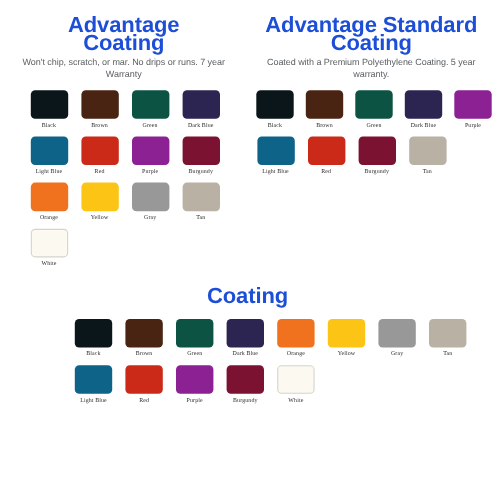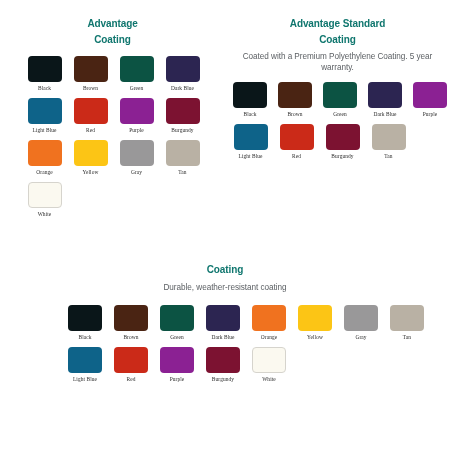--- a/index.html
+++ b/index.html
@@ -35,23 +35,23 @@
     top: 16px;
     width: 225px;
   }
   #section-powder {
     left: 0px;
     top: 262px;
     width: 450px;
   }
   .sec-title {
     text-align: center;
-    font-size: 10px;
+    font-size: 20px;
     font-weight: bold;
-    color: #0f766e;
+    color: #1d4ed8;
     line-height: 15.5px;
     letter-spacing: -0.1px;
     margin: 0 auto;
     padding: 0;
     width: 200px;
   }
   #section-powder .sec-title {
     width: 260px;
   }
   .sec-sub {
@@ -119,20 +119,21 @@
 </head>
 <body>
 
 <div class="page">
 
   <div class="section" id="section-advantage">
     <div class="sec-title">
       <div>Advantage</div>
       <div>Coating</div>
     </div>
+    <div class="sec-sub">Won't chip, scratch, or mar.  No drips or runs.  7 year Warranty</div>
     <div class="rows">
         <div class="row">
           <div class="swatch-cell">
             <div class="chip" style="background: rgb(10, 22, 25);"></div>
             <div class="swatch-label">Black</div>
           </div>
           <div class="swatch-cell">
             <div class="chip" style="background: rgb(74, 36, 19);"></div>
             <div class="swatch-label">Brown</div>
           </div>
@@ -237,21 +238,20 @@
             <div class="swatch-label">Tan</div>
           </div>
         </div>
       </div>
   </div>
 
   <div class="section" id="section-powder">
     <div class="sec-title">
       <div>Coating</div>
     </div>
-    <div class="sec-sub">Durable, weather-resistant coating</div>
     <div class="rows">
         <div class="row">
           <div class="swatch-cell">
             <div class="chip" style="background: rgb(10, 22, 25);"></div>
             <div class="swatch-label">Black</div>
           </div>
           <div class="swatch-cell">
             <div class="chip" style="background: rgb(74, 36, 19);"></div>
             <div class="swatch-label">Brown</div>
           </div>

